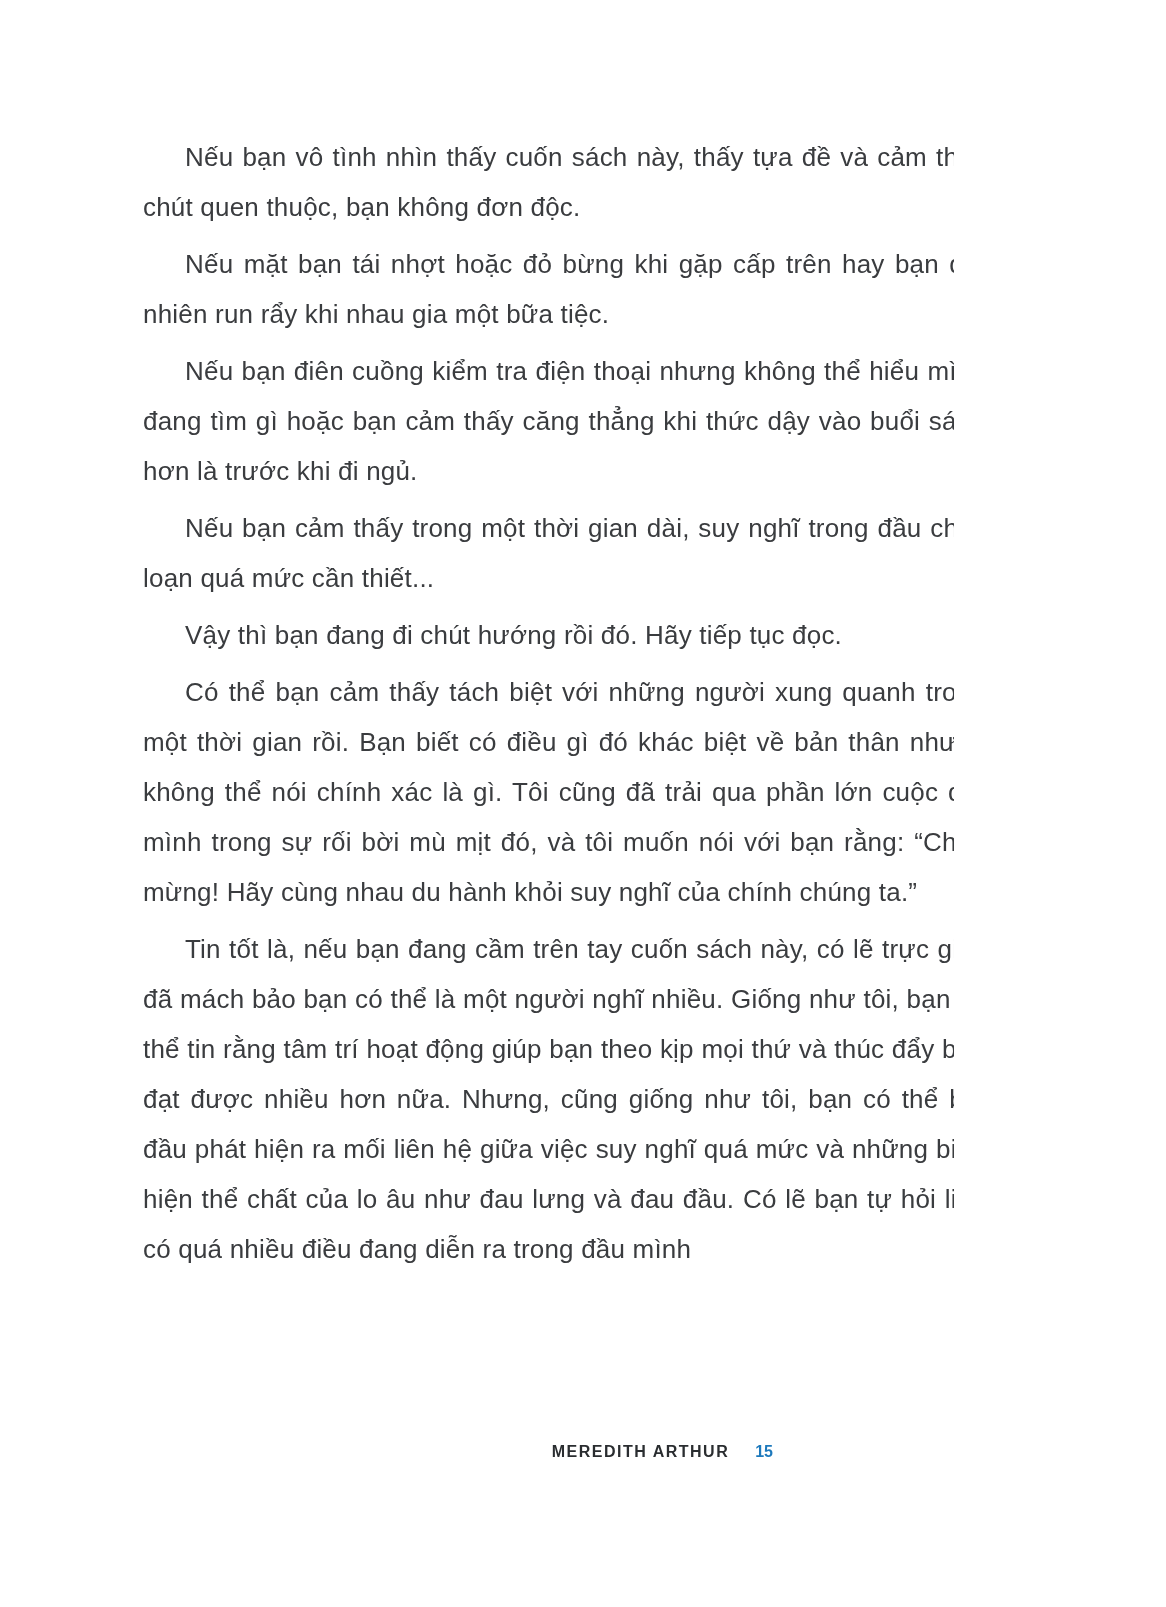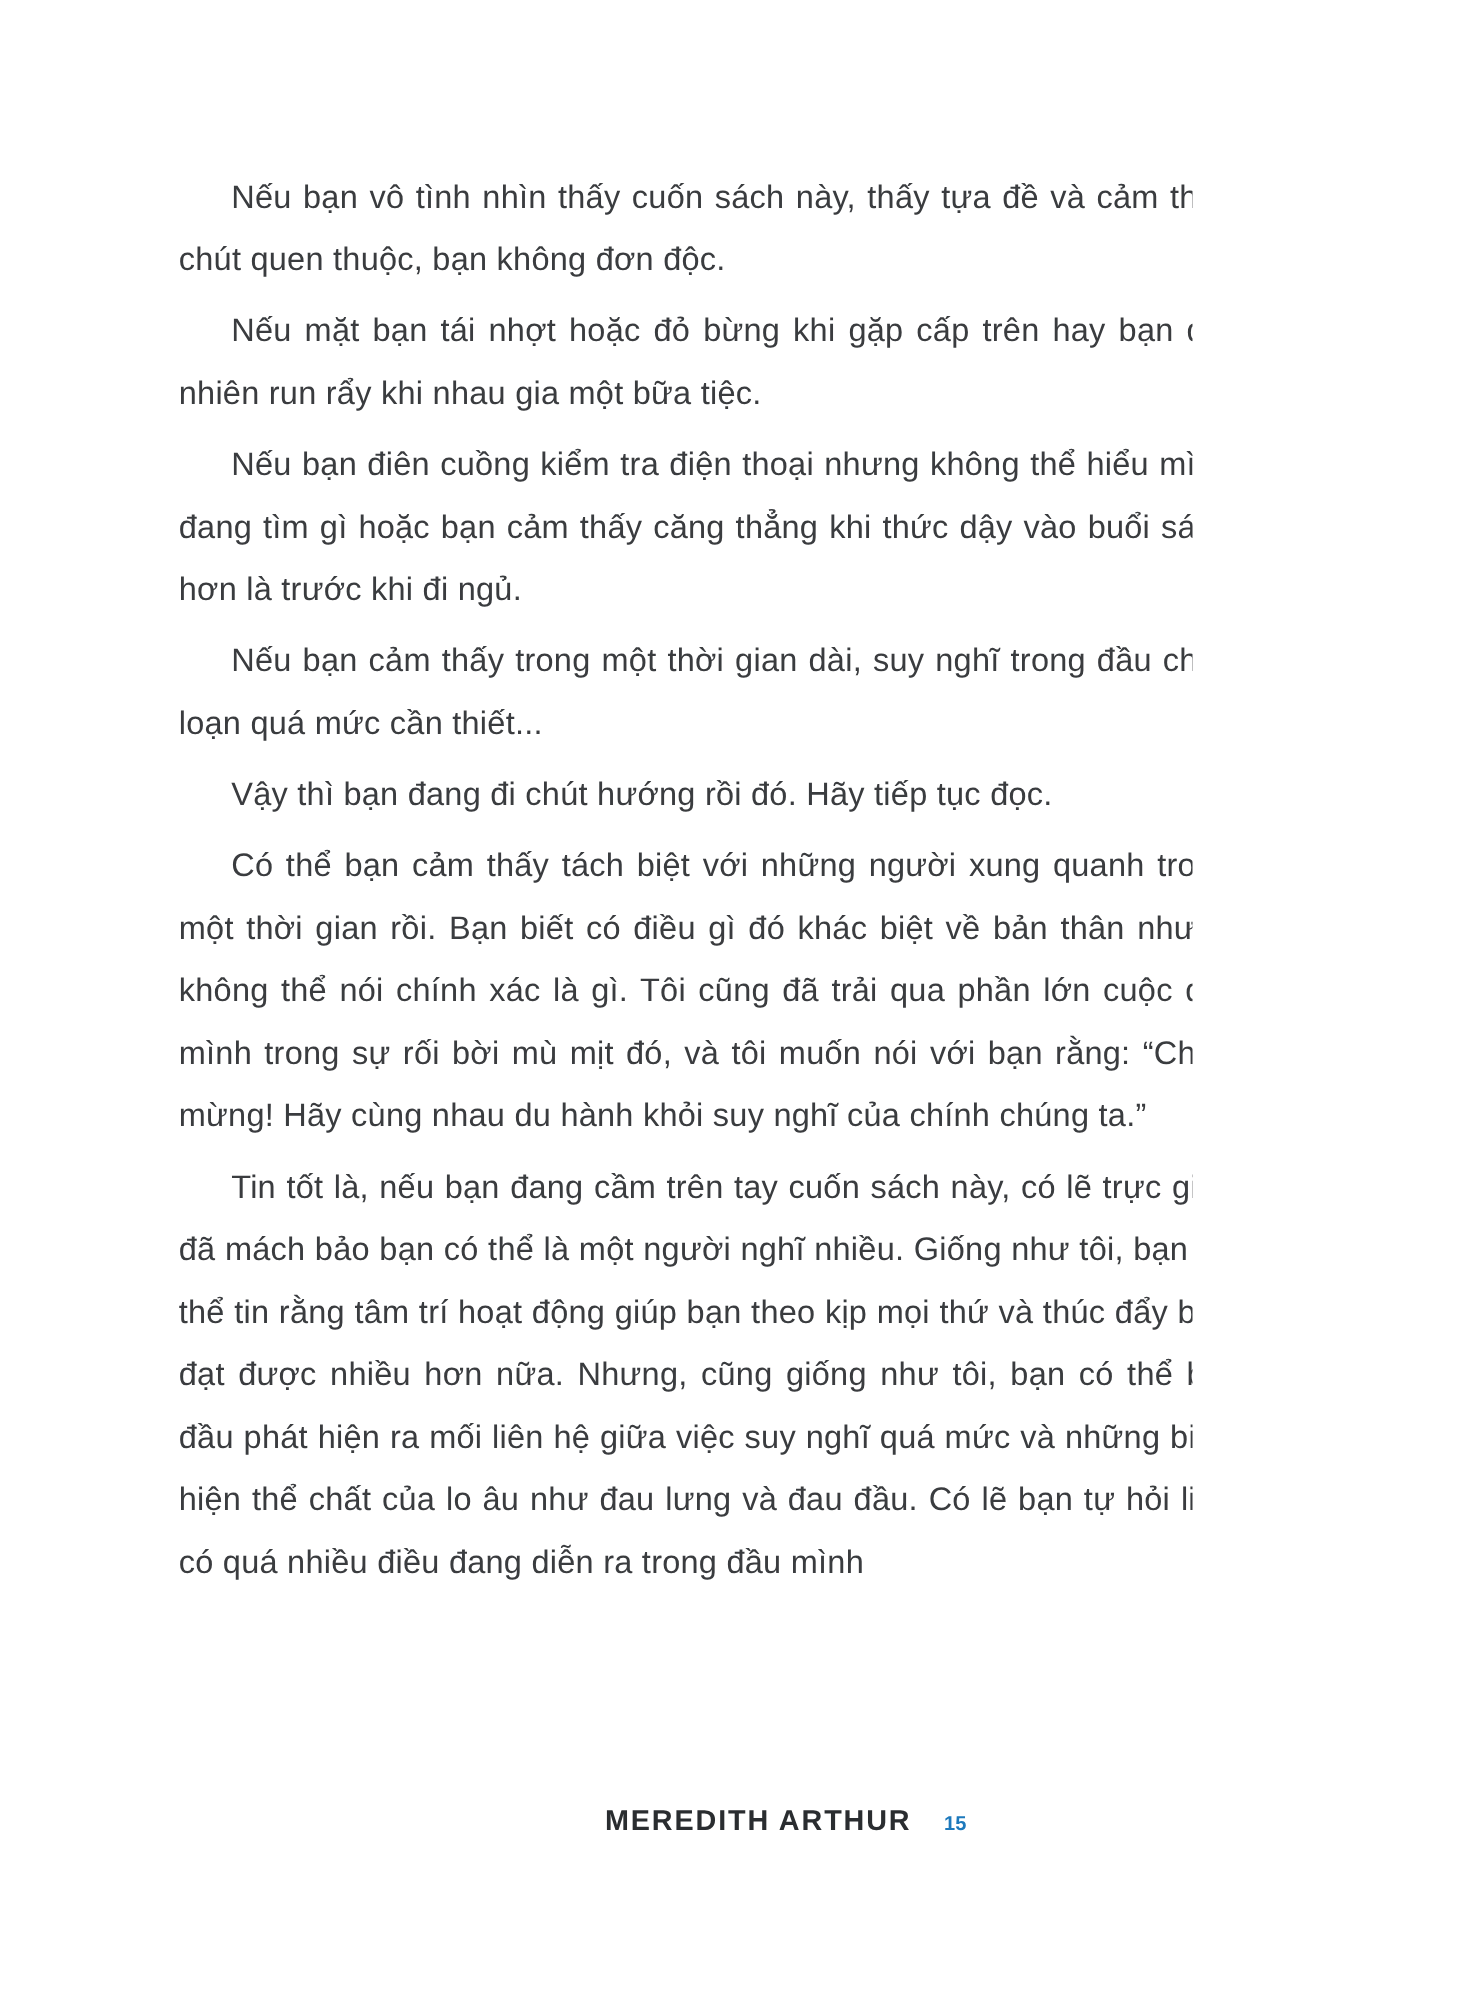--- a/index.html
+++ b/index.html
@@ -33,21 +33,21 @@
   }
   .running-footer {
     position: absolute;
     right: 181px;
     top: 1443px;
     display: flex;
     align-items: baseline;
     gap: 26px;
   }
   .footer-author {
-    font-size: 23px;
+    font-size: 16px;
     font-weight: 700;
     letter-spacing: 1.5px;
     color: #2a2d30;
   }
   .page-number {
     font-size: 16px;
     font-weight: 700;
   }
 </style>
 </head>

